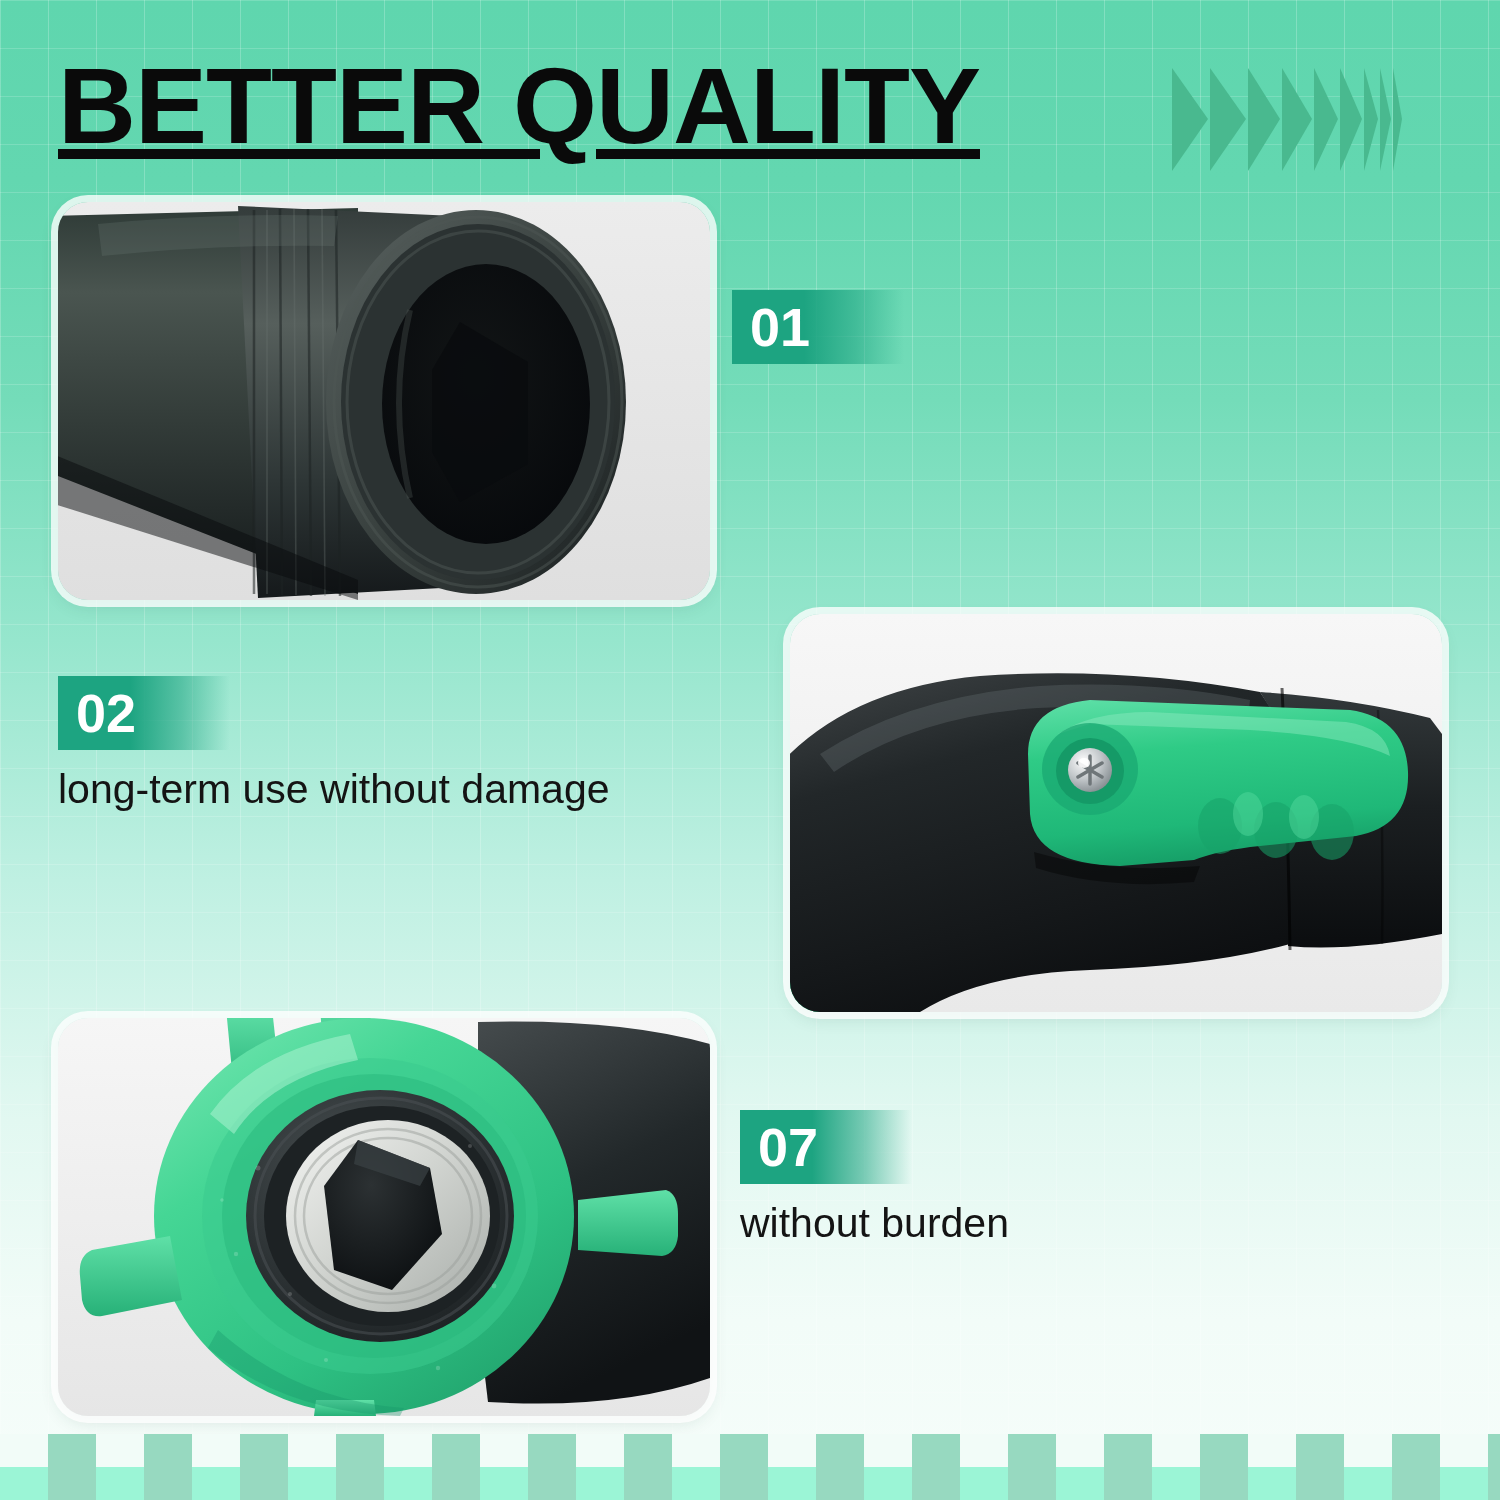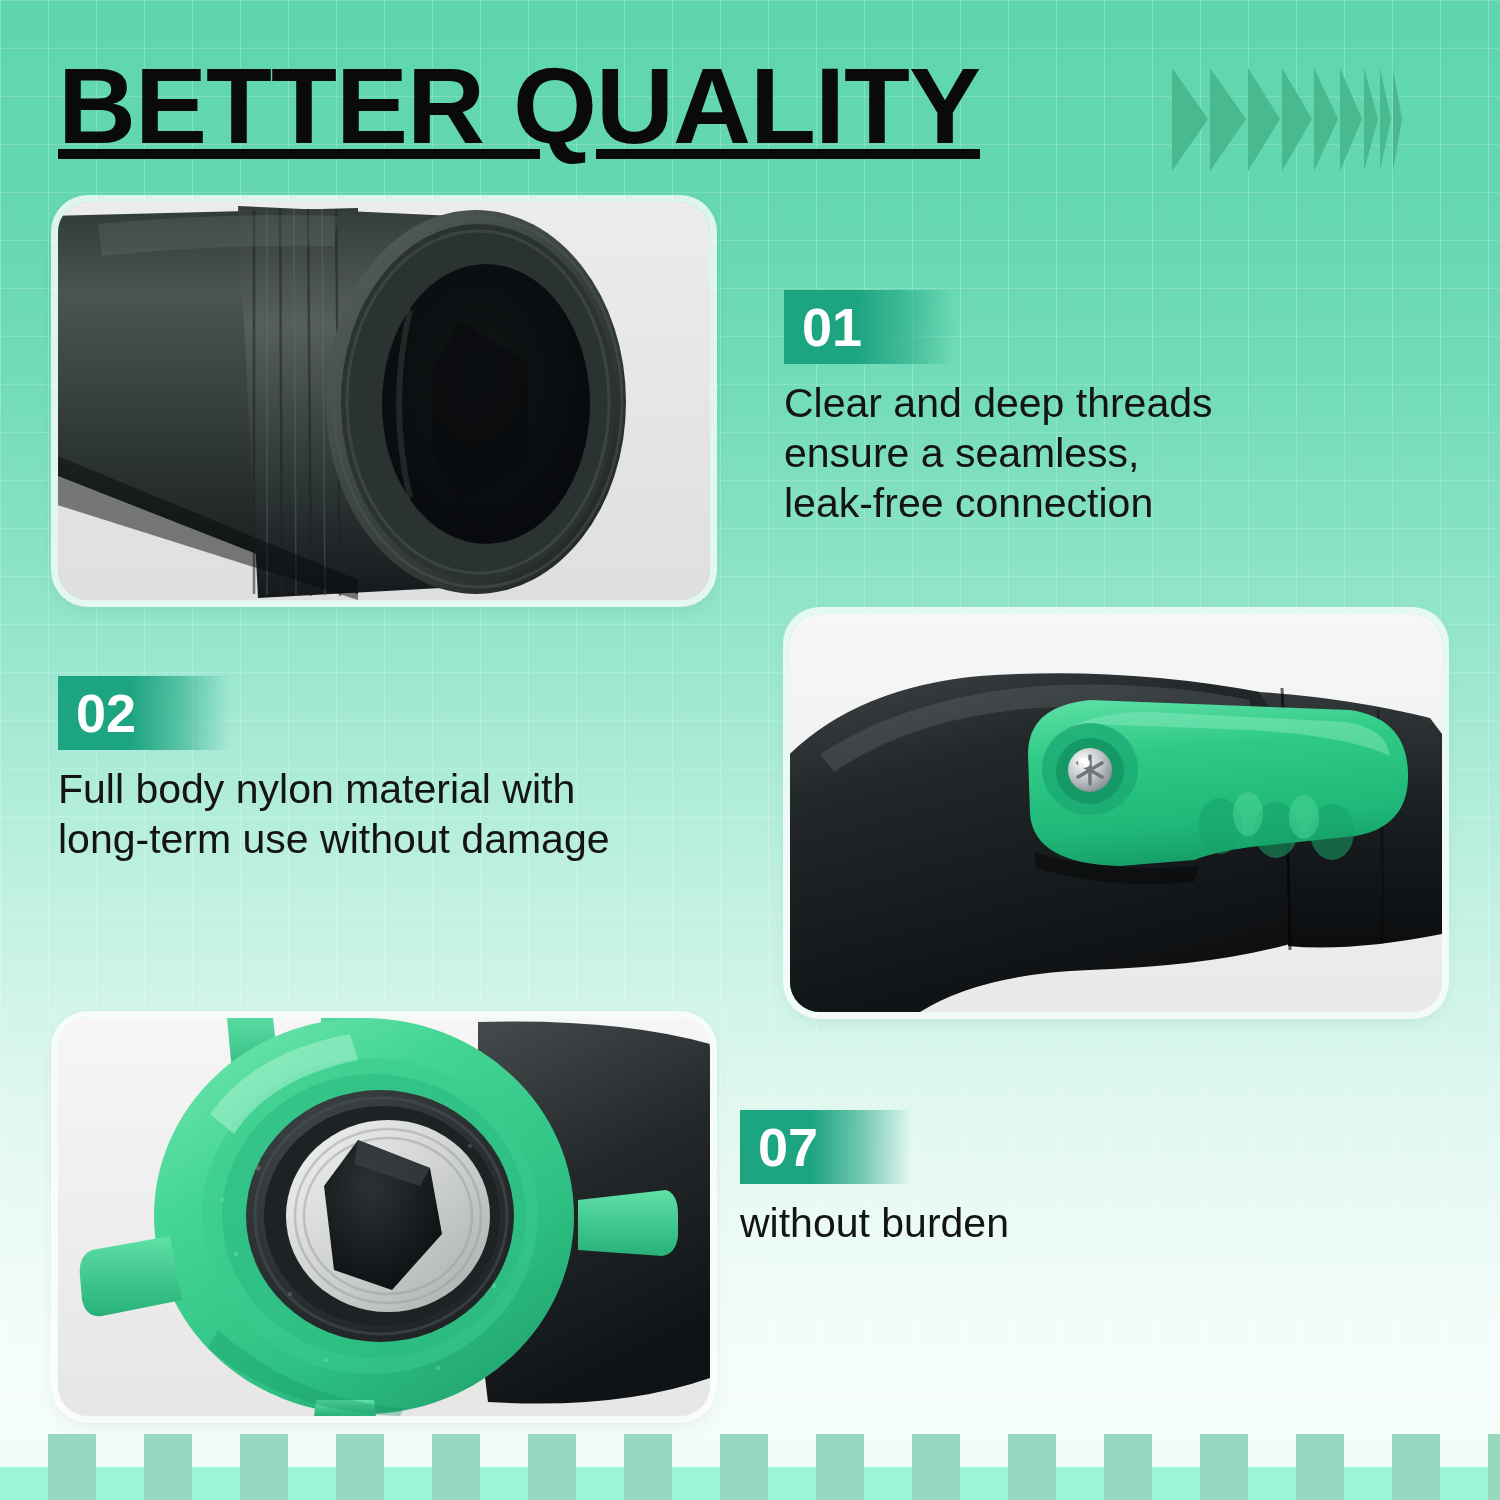--- a/index.html
+++ b/index.html
@@ -72,21 +72,21 @@
                 0 6px 18px rgba(20,70,55,0.13);
   }
   #photo-1 { left: 58px;  top: 202px;  width: 652px; height: 398px; }
   #photo-2 { left: 790px; top: 614px;  width: 652px; height: 398px; }
   #photo-3 { left: 58px;  top: 1018px; width: 652px; height: 398px; }
 
   .photo-canvas { display: block; width: 100%; height: 100%; }
 
   
   .feature { position: absolute; }
-  #feature-1 { left: 784px; top: 290px;  width: 560px; }
+  #feature-1 { left: 732px; top: 290px;  width: 560px; }
   #feature-2 { left: 58px;  top: 676px;  width: 700px; }
   #feature-3 { left: 740px; top: 1110px; width: 660px; }
 
   .badge {
     width: 172px;
     height: 74px;
     background: linear-gradient(90deg,
         #1da481 0%,
         #1da481 42%,
         rgba(29,164,129,0.55) 72%,
@@ -220,25 +220,20 @@
       <path d="M40,22 Q160,10 280,14 L276,44 Q160,42 44,54 Z" fill="#788280" opacity="0.22"></path>
 
       <path d="M-10,250 L300,378 L300,398 L-10,300 Z" fill="#070a0b" opacity="0.5"></path>
     </svg>
   </div>
 
   <div class="feature" id="feature-1">
     <div class="badge">
       <span class="badge-num">01</span>
     </div>
-    <div class="feature-text">
-      <span class="ln">Clear and deep threads</span>
-      <span class="ln">ensure a seamless,</span>
-      <span class="ln">leak-free connection</span>
-    </div>
   </div>
 
   <div class="photo" id="photo-2">
     <svg class="photo-canvas" viewBox="0 0 652 398" preserveAspectRatio="xMidYMid slice" xmlns="http://www.w3.org/2000/svg">
       <defs>
         <linearGradient id="p2bg" x1="0" y1="0" x2="0" y2="1">
           <stop offset="0" stop-color="#f7f7f7"></stop>
           <stop offset="1" stop-color="#e9e9e9"></stop>
         </linearGradient>
         <linearGradient id="nozBody" x1="0.1" y1="0" x2="0.5" y2="1">
@@ -309,21 +304,20 @@
 
       <path d="M244,238 Q320,260 410,252 L404,268 Q316,276 246,254 Z" fill="#000000" opacity="0.4"></path>
     </svg>
   </div>
 
   <div class="feature" id="feature-2">
     <div class="badge">
       <span class="badge-num">02</span>
     </div>
     <div class="feature-text">
-      <span class="ln">Full body nylon material with</span>
       <span class="ln">long-term use without damage</span>
     </div>
   </div>
 
   <div class="photo" id="photo-3">
     <svg class="photo-canvas" viewBox="0 0 652 398" preserveAspectRatio="xMidYMid slice" xmlns="http://www.w3.org/2000/svg">
       <defs>
         <linearGradient id="p3bg" x1="0" y1="0" x2="0" y2="1">
           <stop offset="0" stop-color="#f6f6f6"></stop>
           <stop offset="1" stop-color="#e6e6e6"></stop>

